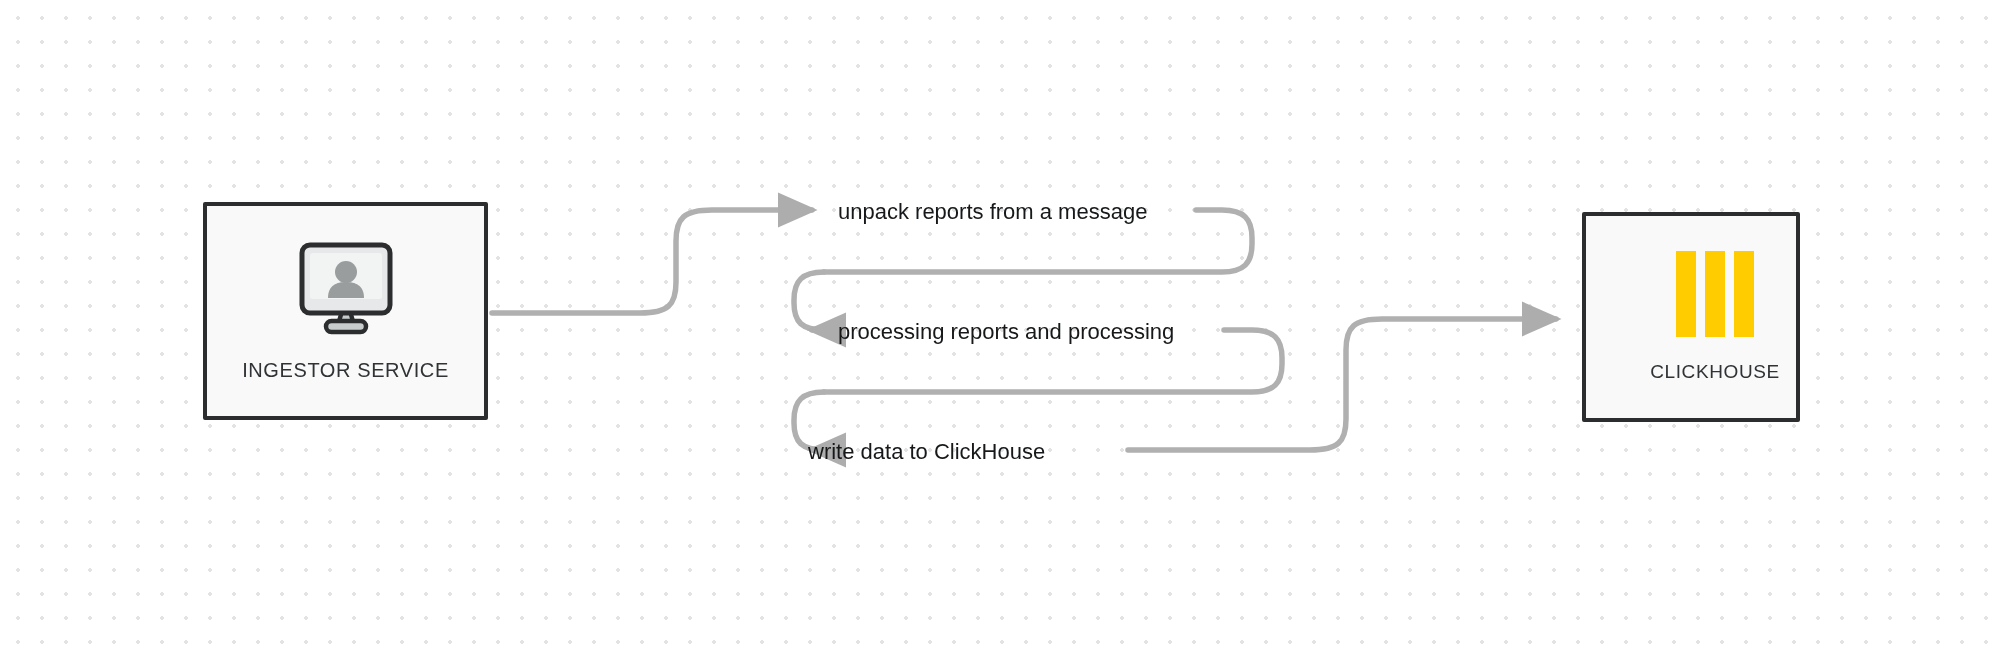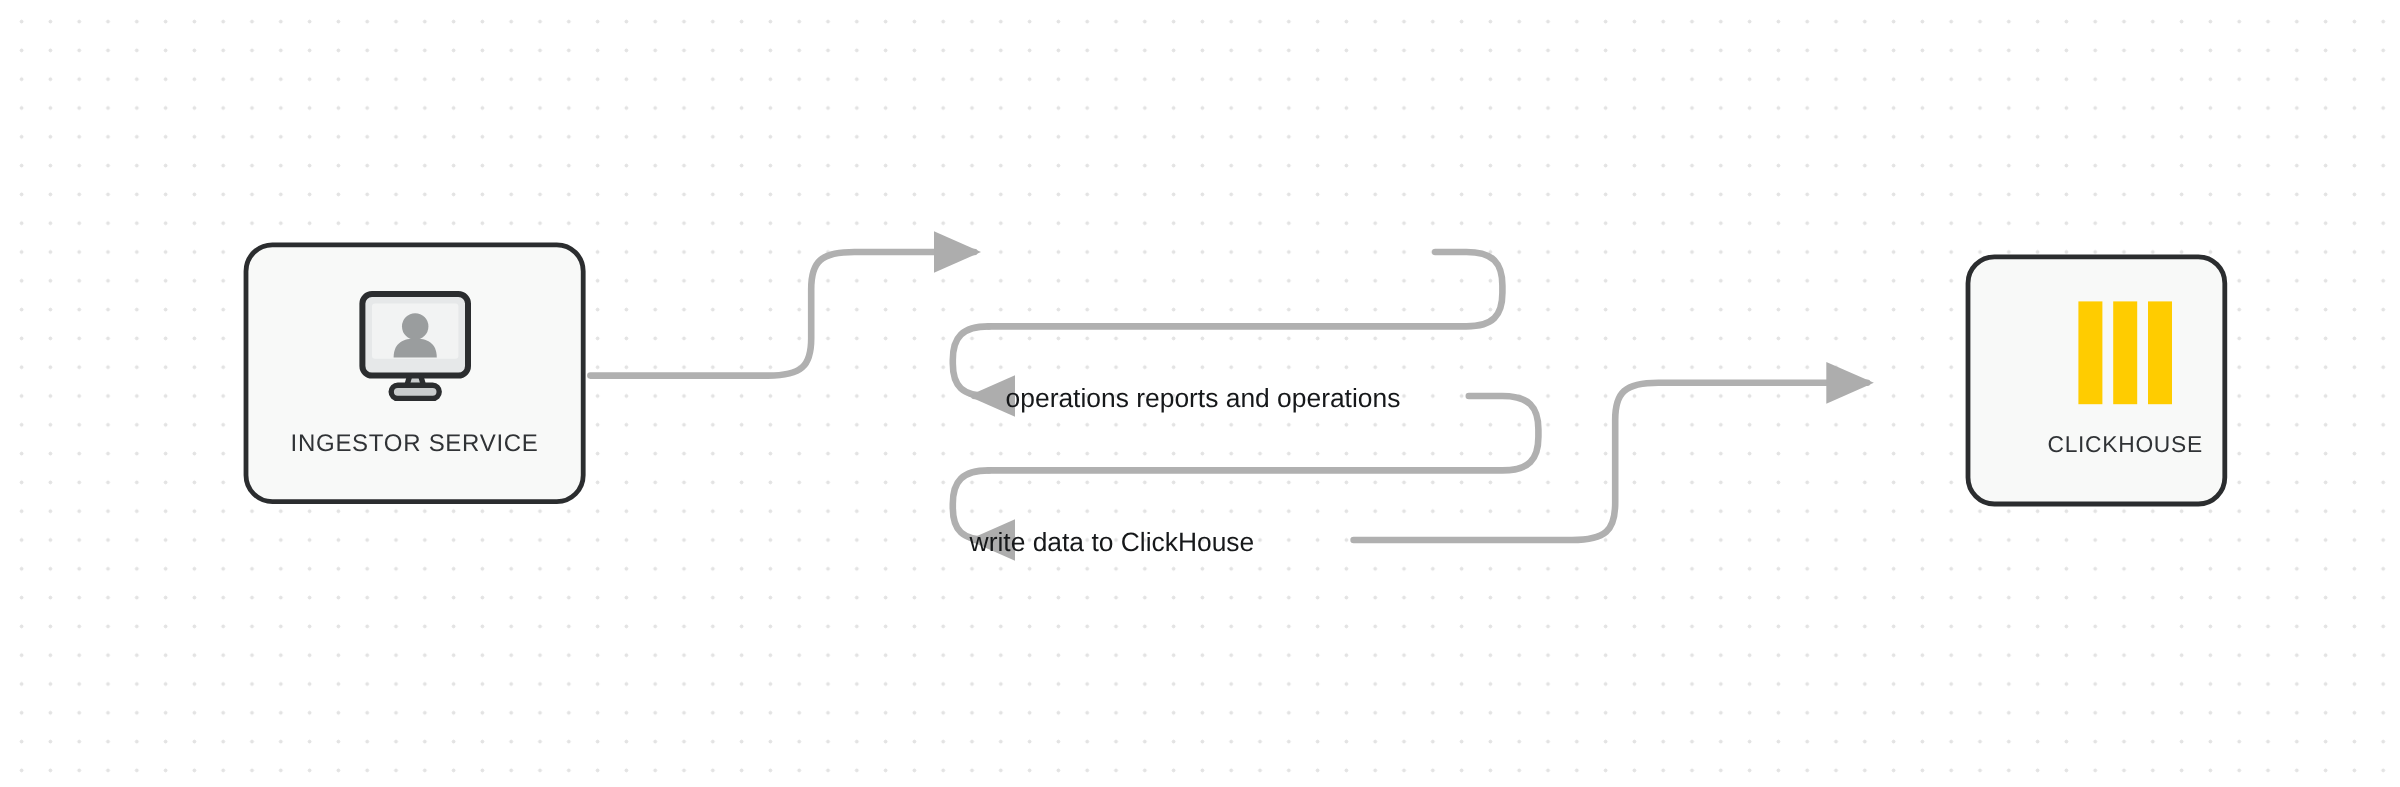--- a/index.html
+++ b/index.html
@@ -12,29 +12,29 @@
     font-family:"Liberation Sans","DejaVu Sans",sans-serif;
     position:relative;
   }
   #canvas{position:absolute;inset:0;width:2000px;height:656px;}
   .edge-layer{position:absolute;left:0;top:0;width:2000px;height:656px;pointer-events:none;}
 
   .node{
     position:absolute;
     background:#f8f9f8;
     border:4px solid #2b2d2f;
-    border-radius:24px;
+    border-radius:2px;
     box-sizing:border-box;
     display:flex;
     flex-direction:column;
     align-items:center;
     justify-content:center;
   }
   #node-ingestor{left:203px;top:202px;width:285px;height:218px;}
-  #node-clickhouse{left:1638px;top:212px;width:218px;height:210px;padding-left:48px;}
+  #node-clickhouse{left:1582px;top:212px;width:218px;height:210px;padding-left:48px;}
 
   .node-label{
     color:#303336;
     letter-spacing:0.6px;
     text-align:center;
     white-space:nowrap;
   }
   #node-ingestor .node-label{font-size:20px;margin-top:22px;}
   #node-clickhouse .node-label{font-size:19px;margin-top:24px;}
 
@@ -95,16 +95,17 @@
 
   <div class="node" id="node-clickhouse">
     <svg class="node-icon" width="88" height="86" viewBox="0 0 88 86">
       <rect x="5" y="0" width="20" height="86" fill="#FFCC00"></rect>
       <rect x="34" y="0" width="20" height="86" fill="#FFCC00"></rect>
       <rect x="63" y="0" width="20" height="86" fill="#FFCC00"></rect>
     </svg>
     <div class="node-label">CLICKHOUSE</div>
   </div>
 
-  <div class="edge-label" id="lbl-1">operations reports and operations</div>
+  <div class="edge-label" id="lbl-0">unpack reports from a message</div>
+  <div class="edge-label" id="lbl-1">processing reports and processing</div>
   <div class="edge-label" id="lbl-2">write data to ClickHouse</div>
 
 </div>
 
 </body></html>

